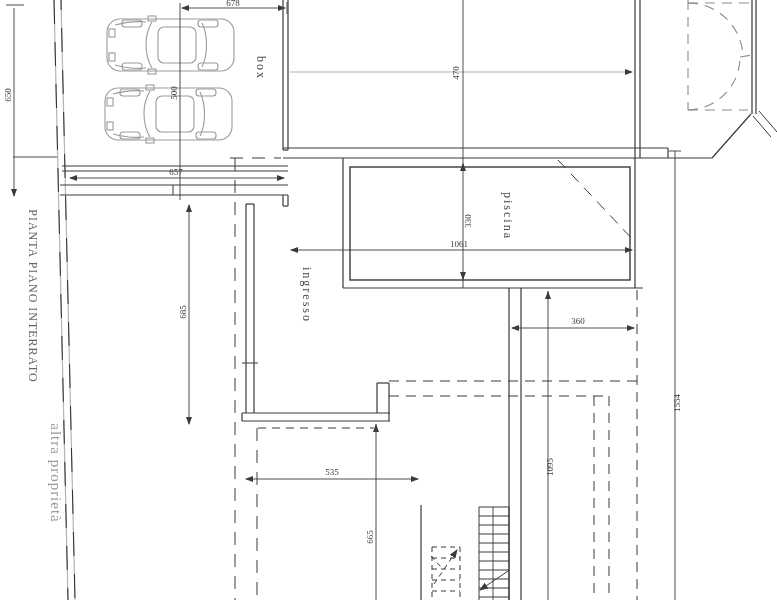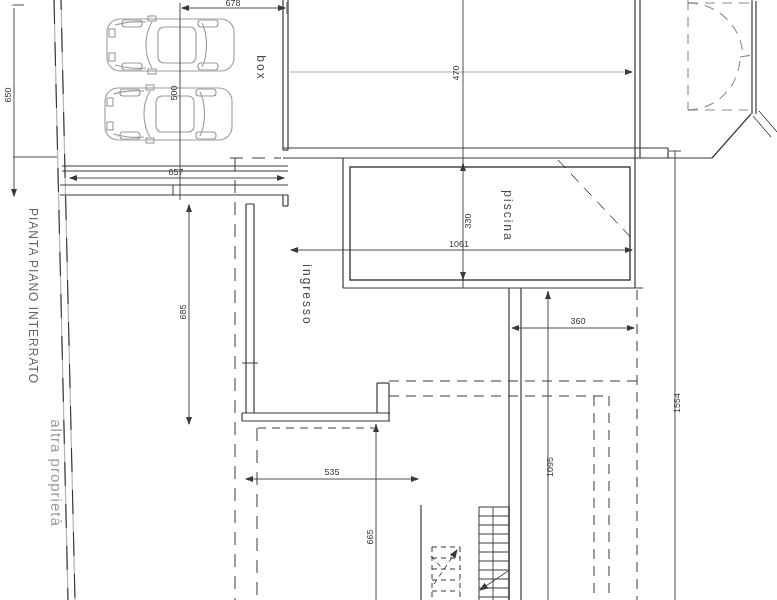--- a/index.html
+++ b/index.html
@@ -1,17 +1,17 @@
 <!DOCTYPE html>
 <html><head>
 <meta charset="utf-8">
 <style>
   html,body{margin:0;padding:0;background:#ffffff;}
   #plan-wrap{position:relative;width:777px;height:600px;background:#ffffff;overflow:hidden;
-             font-family:Liberation Sans, sans-serif;border-radius:28px;}
+             font-family:Liberation Serif, serif;}
   svg{position:absolute;left:0;top:0;}
   text{fill:#3a3a3a;}
   .dimtxt{font-size:9px;}
   .roomlbl{font-size:12px;letter-spacing:2px;fill:#4a4a4a;}
   .ttl{font-size:12px;letter-spacing:1px;fill:#666;}
   .grey{font-size:15px;letter-spacing:1px;fill:#9a9a9a;}
 </style>
 </head>
 <body>
 

